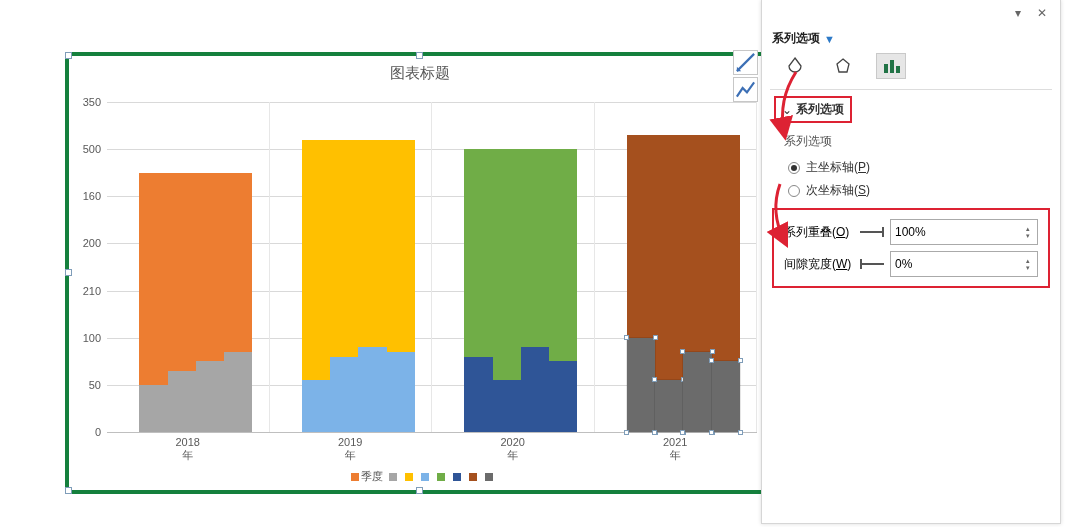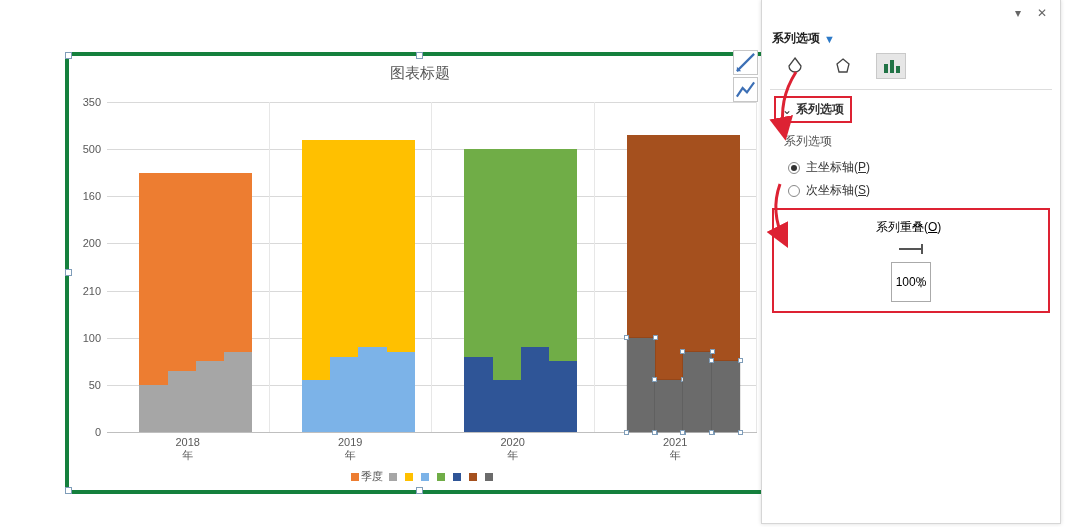--- a/index.html
+++ b/index.html
@@ -178,21 +178,20 @@
   .hotkey { text-decoration:underline; }
 
   .fields-box {
     margin:6px 10px 0 10px;
     border:2px solid #d23;
     padding:6px 8px;
   }
   .field-row {
     display:flex; align-items:center; gap:6px; padding:3px 2px;
     font-size:12px;
-    flex-direction:column;
   }
   .field-row .lbl { width:70px; }
   .slider-ic {
     width:24px; height:14px; position:relative;
   }
   .slider-ic::before{
     content:""; position:absolute; left:0; right:0; top:6px; height:2px; background:#555;
   }
   .slider-ic.right::after{
     content:""; position:absolute; right:0; top:2px; width:2px; height:10px; background:#555;
@@ -372,20 +371,28 @@
 
   <div class="fields-box">
     <div class="field-row">
       <span class="lbl">系列重叠(<span class="hotkey">O</span>)</span>
       <span class="slider-ic right"></span>
       <span class="val-box">
         <span>100%</span>
         <span class="spin">▴<br>▾</span>
       </span>
     </div>
+    <div class="field-row">
+      <span class="lbl">间隙宽度(<span class="hotkey">W</span>)</span>
+      <span class="slider-ic left"></span>
+      <span class="val-box">
+        <span>0%</span>
+        <span class="spin">▴<br>▾</span>
+      </span>
+    </div>
   </div>
 </div>
 
 <div class="arrow" style="left:776px;top:70px;">
   <svg width="28" height="72">
       <defs>
         <marker id="ah1" markerWidth="8" markerHeight="8" refX="5" refY="4" orient="auto">
           <path d="M0,0 L8,4 L0,8 Z" fill="#d23"></path>
         </marker>
       </defs>

